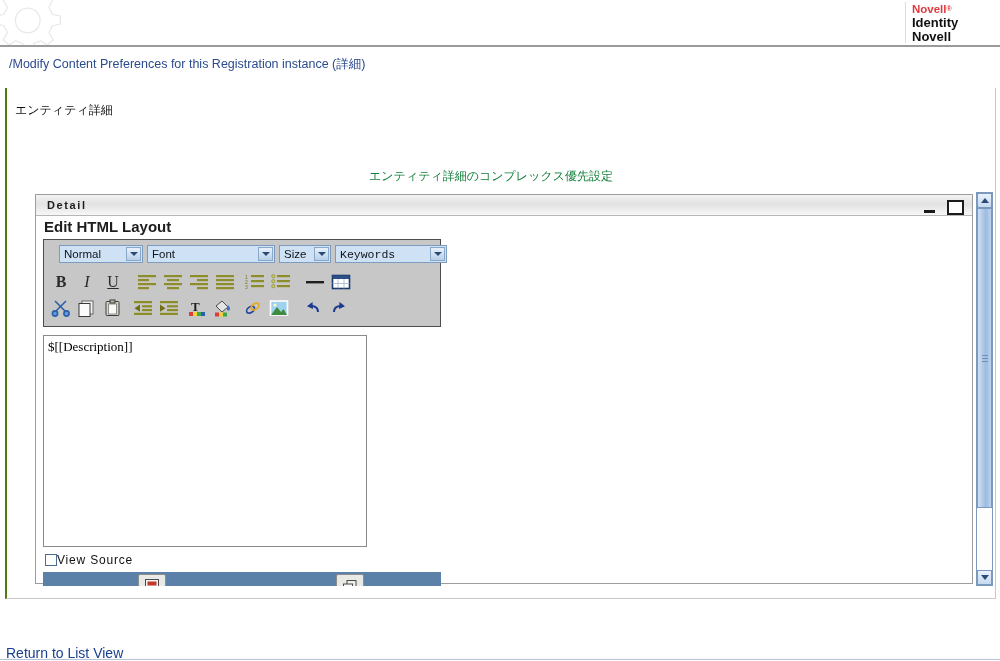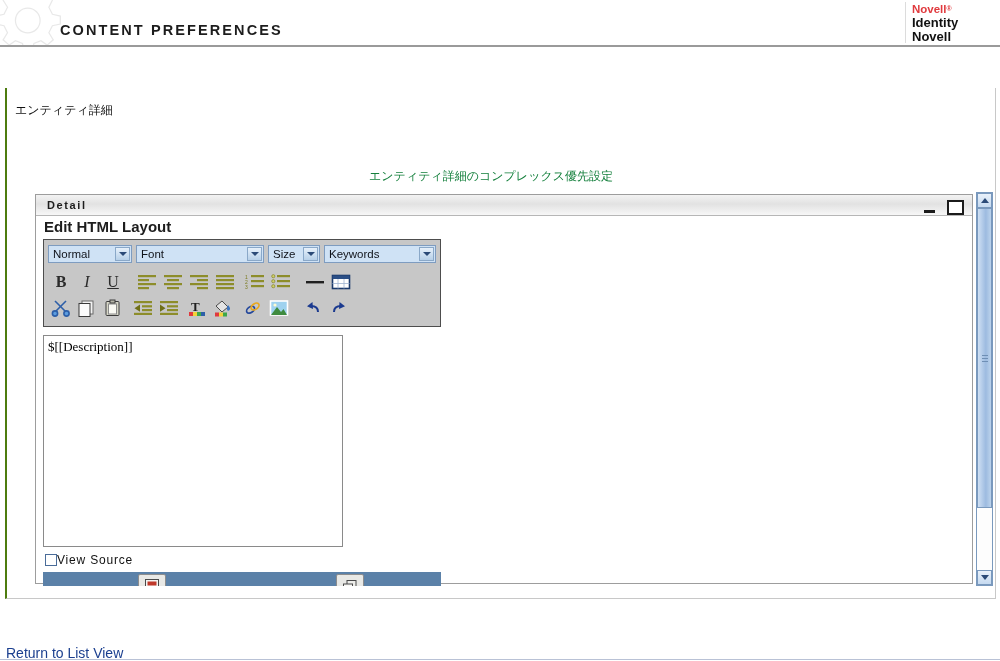--- a/index.html
+++ b/index.html
@@ -177,21 +177,21 @@
     position: absolute;
     left: 7px; top: 44px;
     width: 398px;
     height: 88px;
     background: #c7c7c7;
     border: 1px solid #4d4d4d;
     box-sizing: border-box;
   }
   .tb-row-selects {
     position: absolute;
-    left: 4px; top: 5px;
+    left: 15px; top: 5px;
     display: flex;
     gap: 4px;
     align-items: center;
   }
   .fake-select {
     position: relative;
     height: 18px;
     background: #cfe2f5;
     border: 1px solid #7e9cc0;
     box-sizing: border-box;
@@ -213,21 +213,21 @@
   }
   .chev {
     width: 0; height: 0;
     border-left: 4px solid transparent;
     border-right: 4px solid transparent;
     border-top: 4px solid #2b4a77;
   }
   .sel-normal { width: 84px; }
   .sel-font   { width: 128px; }
   .sel-size   { width: 52px; }
-  .sel-keyw   { width: 112px; }
+  .sel-keyw   { width: 112px; font-family: Liberation Mono, monospace; }
 
   .tb-row {
     position: absolute;
     left: 4px;
     display: flex;
     align-items: center;
   }
   .tb-row1 { top: 30px; }
   .tb-row2 { top: 56px; }
   .tb-btn {
@@ -242,21 +242,21 @@
     font-family: "Liberation Serif", serif;
   }
   .tb-txt.b { font-weight: bold; }
   .tb-txt.i { font-style: italic; font-family: "Liberation Serif", serif;}
   .tb-txt.u { text-decoration: underline; }
 
   
   .editor-body {
     position: absolute;
     left: 7px; top: 140px;
-    width: 300px;
+    width: 324px;
     height: 212px;
     background: #ffffff;
     border: 1px solid #8a8a8a;
     box-sizing: border-box;
     padding: 3px 4px;
     font-family: "Liberation Serif", serif;
     font-size: 13px;
     color: #000000;
   }
   .view-source-row {
@@ -379,28 +379,30 @@
 <div id="page">
 
   <div class="app-header">
     <div class="header-texture"></div>
     <svg class="gear-wm" viewBox="0 0 100 100">
       <g fill="none" stroke="#d6d6d6" stroke-width="1.4">
         <path d="M50 8 L57 10 L59 19 L67 22 L74 17 L80 23 L76 31 L80 39 L89 41 L89 50 L80 52 L76 60 L81 68 L74 74 L67 69 L59 72 L57 81 L48 81 L46 72 L38 69 L31 74 L24 68 L29 60 L25 52 L16 50 L16 41 L25 39 L29 31 L24 23 L31 17 L38 22 L46 19 Z"></path>
         <circle cx="52" cy="46" r="14"></circle>
       </g>
     </svg>
-    <div class="header-title">CONTENT PREFERENCES</div>
     <div class="brand">
       <span class="brand-novell"><span>Novell</span><span class="reg">®</span></span>
       <span class="brand-idm">Identity</span>
       <span class="brand-idm">Novell</span>
     </div>
   </div>
 
+  <div class="breadcrumb">
+    <a href="#">/Modify Content Preferences for this Registration instance (詳細)</a>
+  </div>
 
   <div class="content-area">
 
     <div class="section-label">エンティティ詳細</div>
     <div class="complex-title">エンティティ詳細のコンプレックス優先設定</div>
 
     <div class="scroll-region">
 
       <div class="detail-panel">
 

